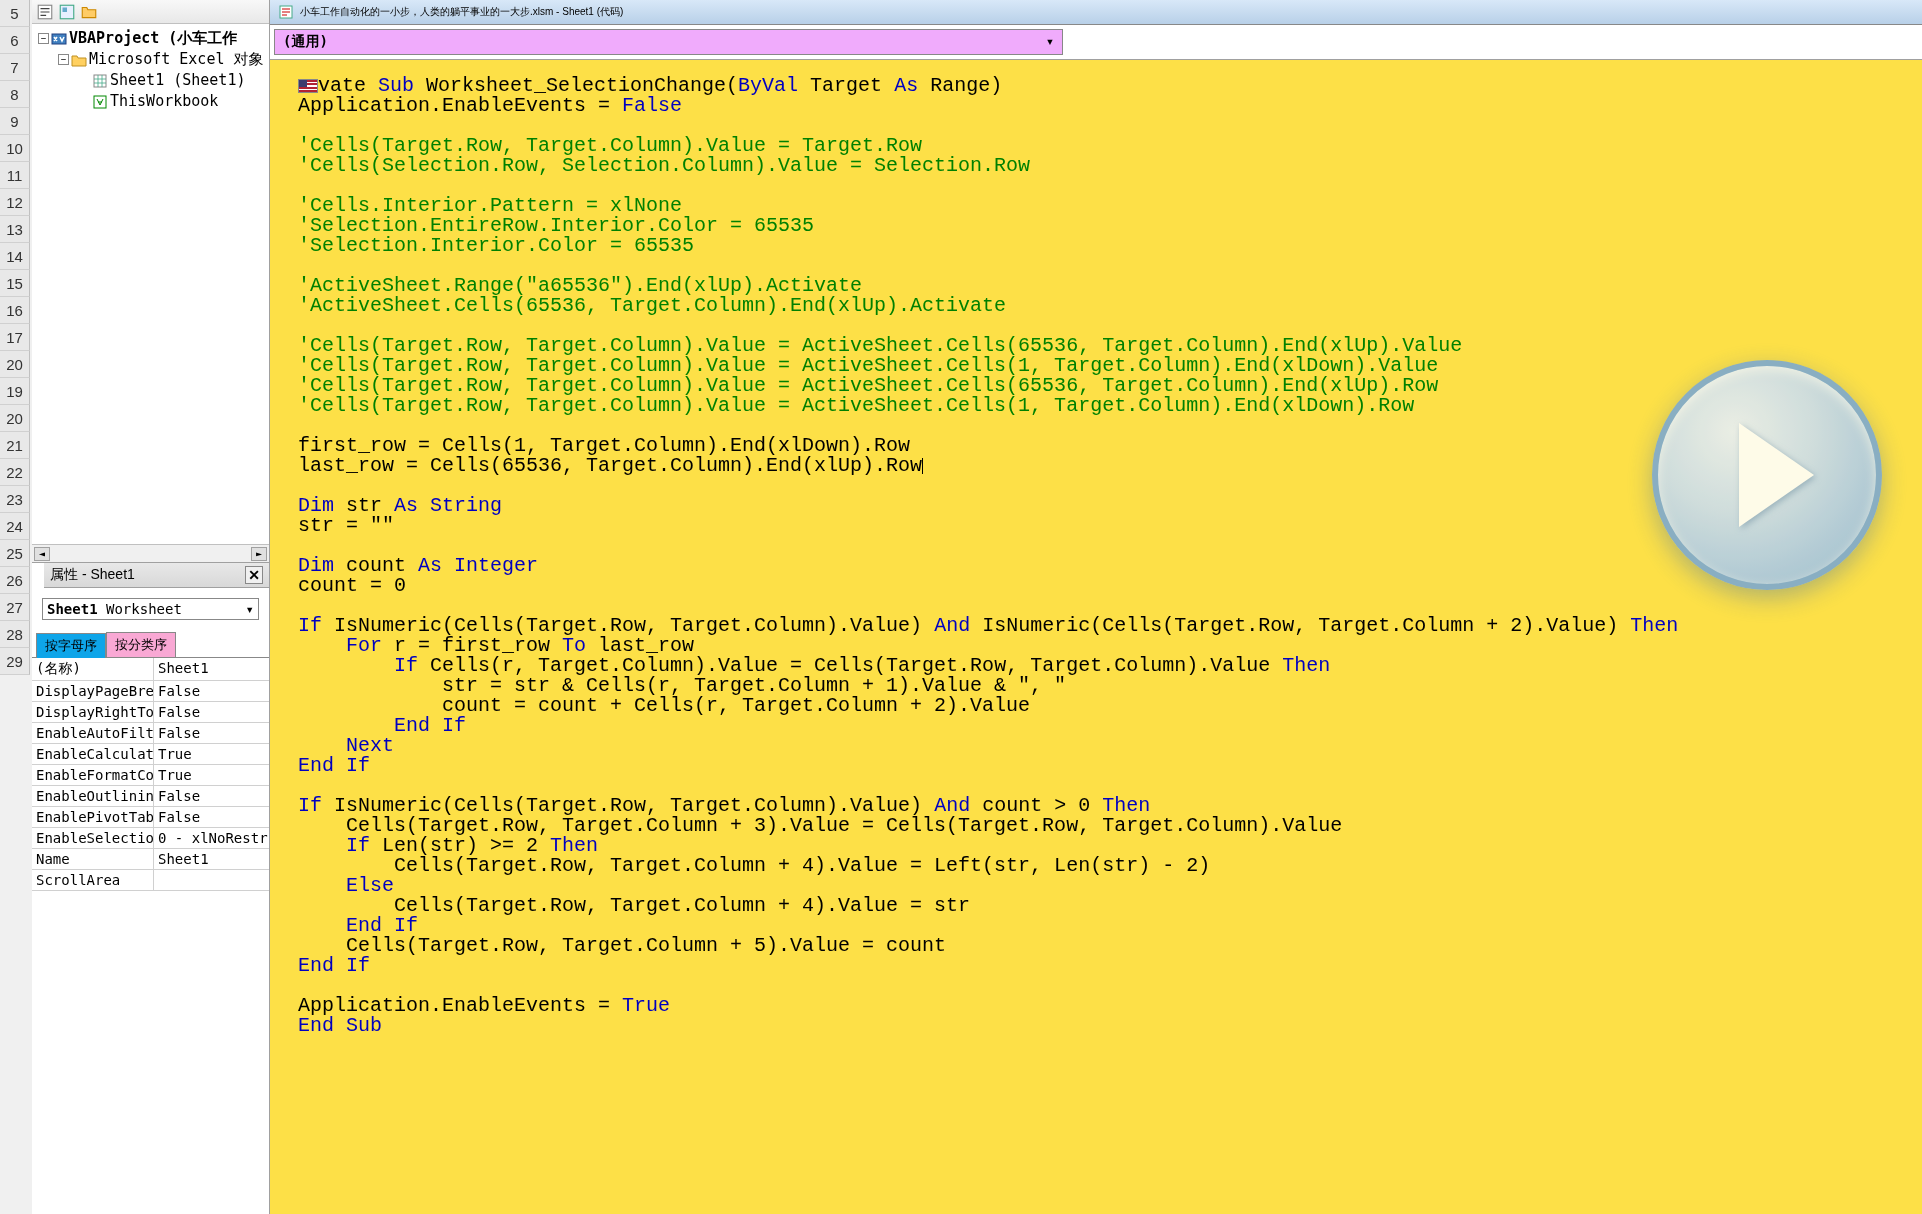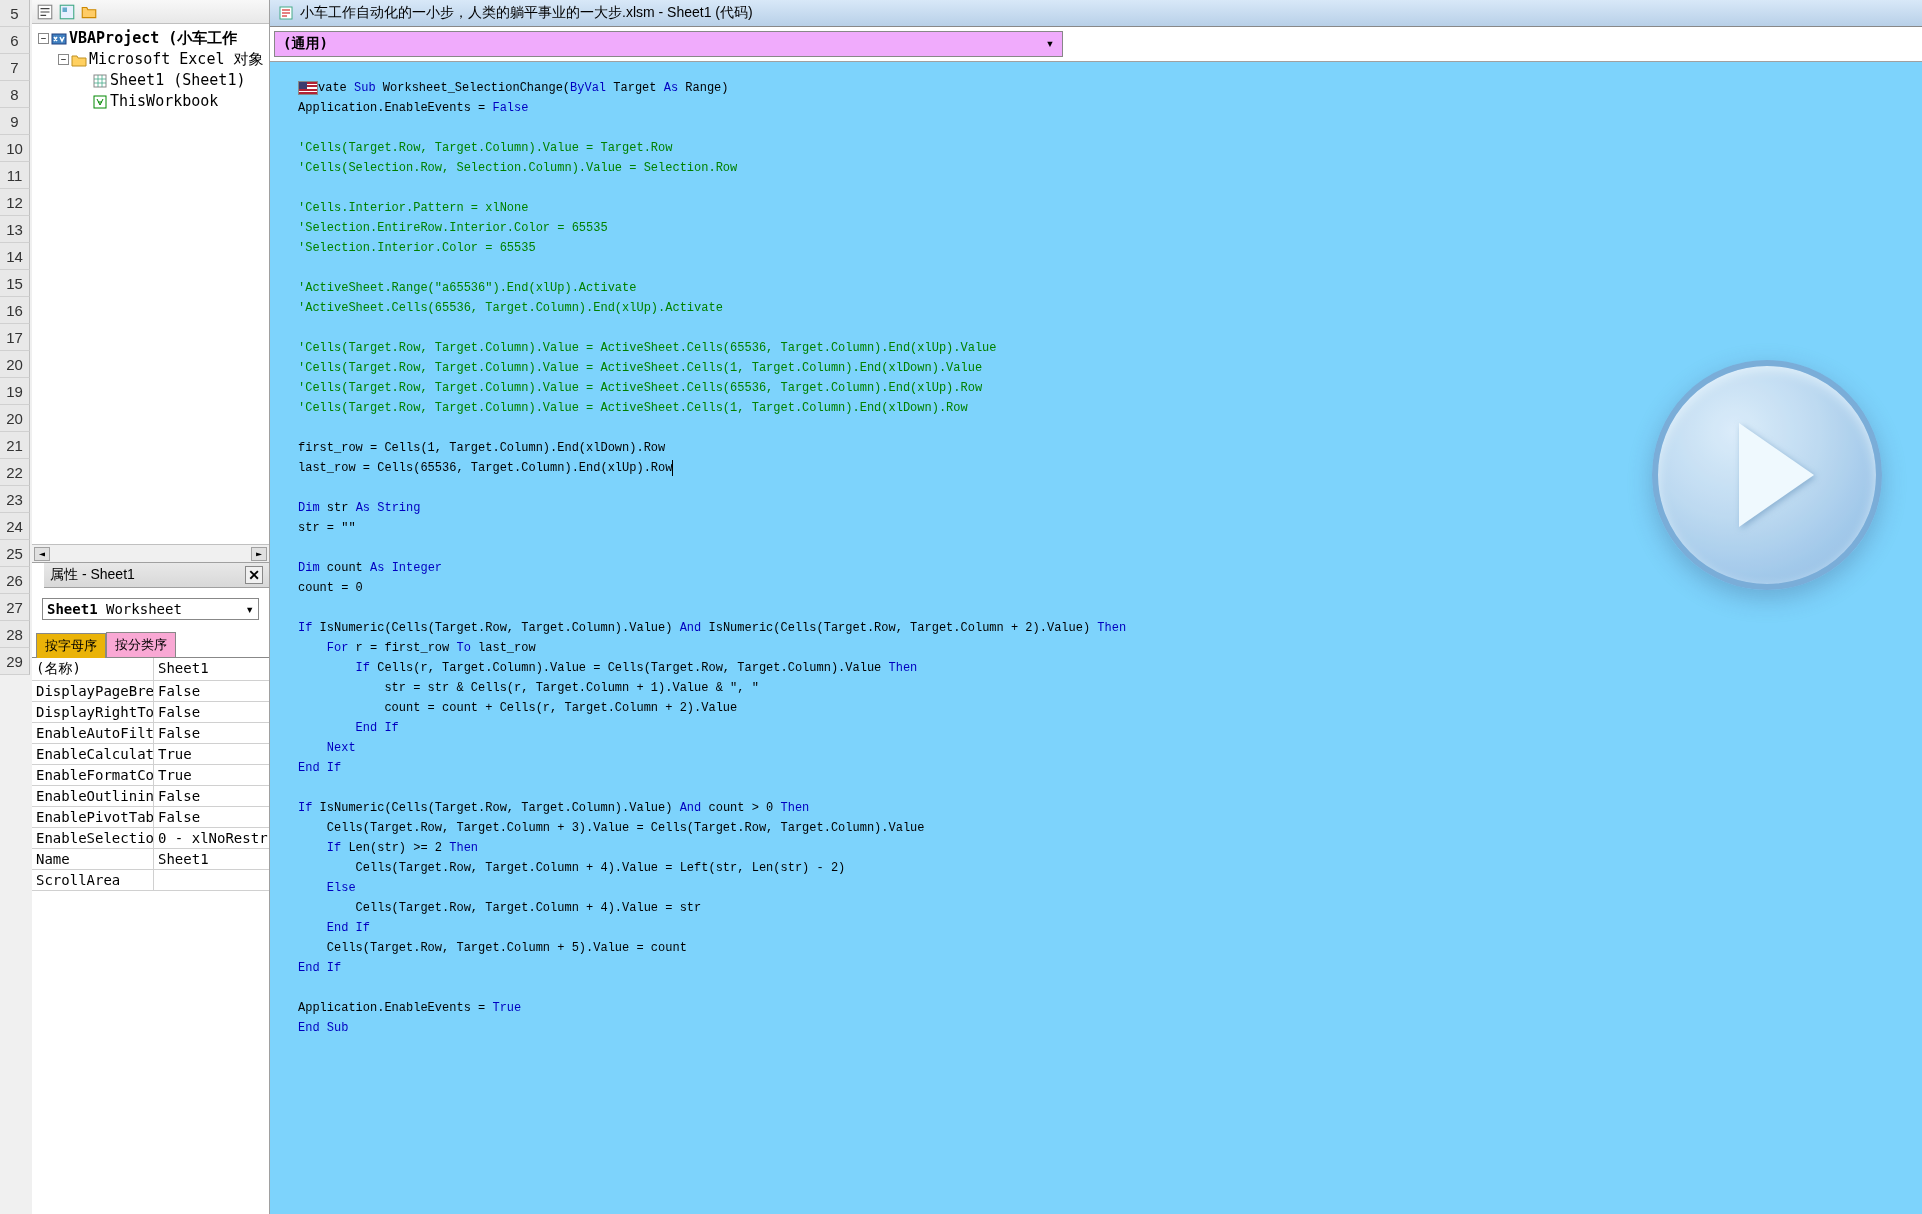--- a/index.html
+++ b/index.html
@@ -162,21 +162,21 @@
 }
 .props-tab {
   padding: 3px 8px;
   border: 1px solid #888;
   border-bottom: none;
   background: #f9a8d4;
   font-size: 13px;
   cursor: pointer;
 }
 .props-tab.active {
-  background: #eab308;
+  background: #0ea5e9;
   position: relative;
   top: 1px;
 }
 .props-grid {
   flex: 1;
   overflow: auto;
 }
 .prop-row {
   display: flex;
   border-bottom: 1px solid #d0d0d0;
@@ -203,43 +203,43 @@
   background: #fff;
   position: relative;
 }
 .code-title {
   background: linear-gradient(#d8e8f8, #b8d0e8);
   padding: 4px 8px;
   border-bottom: 1px solid #888;
   display: flex;
   align-items: center;
   gap: 6px;
-  font-size: 14px;
+  font-size: 10px;
 }
 .code-dropdown-bar {
   display: flex;
   border-bottom: 1px solid #a0a0a0;
   padding: 4px;
 }
 .code-dropdown {
   border: 1px solid #888;
   padding: 3px 8px;
   background: #f0abfc;
   width: 48%;
   display: flex;
   justify-content: space-between;
   font-family: SimSun, monospace;
 }
 .code-area {
   flex: 1;
   padding: 16px 28px;
   font-family: Consolas, "Courier New", monospace;
-  font-size: 12px;
+  font-size: 20px;
   line-height: 20px;
-  background: #7dd3fc;
+  background: #fde047;
   white-space: pre;
   overflow: hidden;
   position: relative;
 }
 .kw { color: #0000c0; }
 .cm { color: #008000; }
 .flag-icon {
   display: inline-block;
   width: 20px;
   height: 14px;

